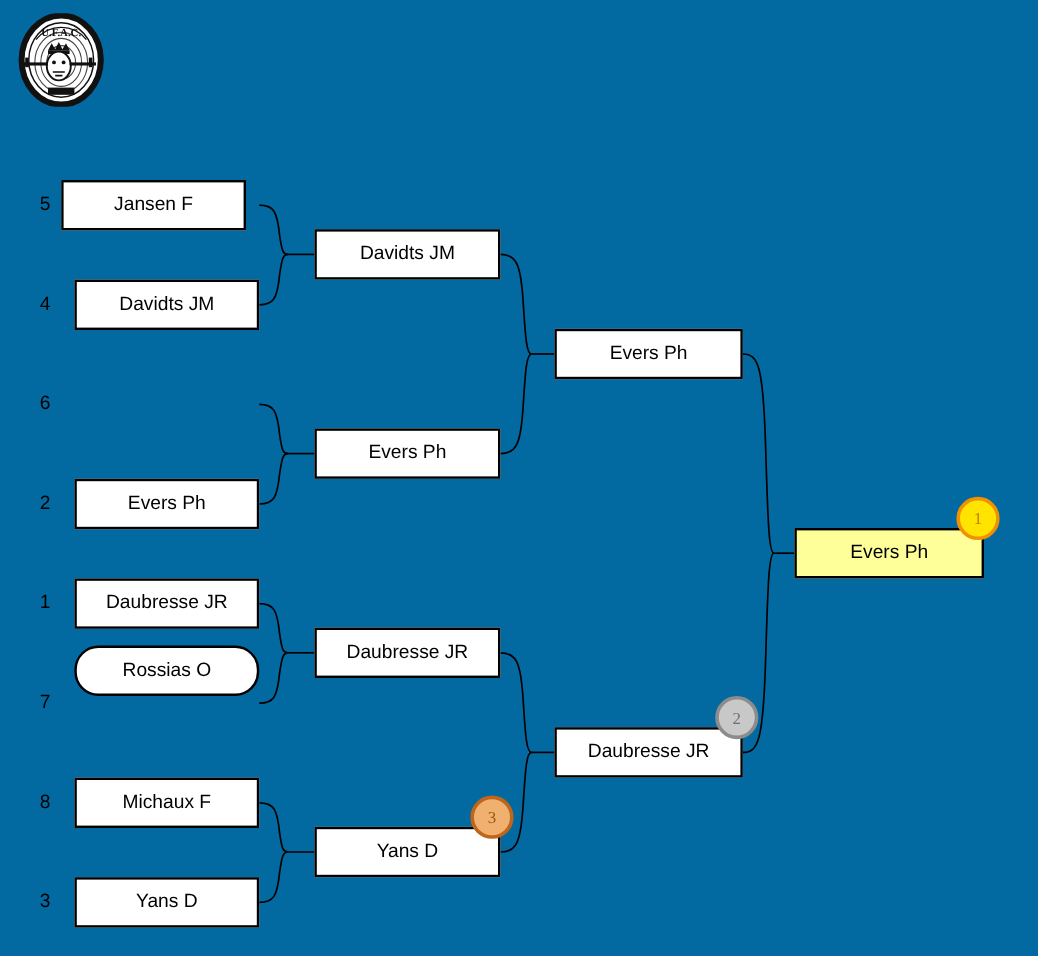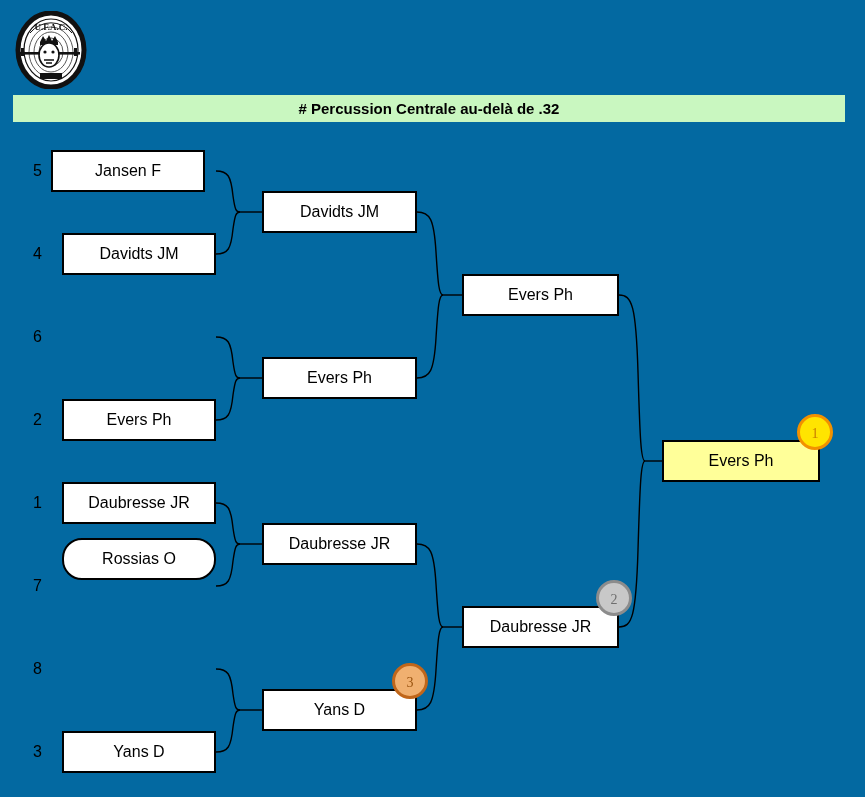--- a/index.html
+++ b/index.html
@@ -143,23 +143,20 @@
         <rect x="6" y="41" width="22" height="2.6"></rect>
         <rect x="46" y="41" width="22" height="2.6"></rect>
         <rect x="9" y="37" width="3" height="8"></rect>
         <rect x="62" y="37" width="3" height="8"></rect>
       </g>
       <rect x="28" y="62" width="22" height="6" fill="#111111"></rect>
     </svg>
   </div>
 
 
-  <div id="category-band">
-    <div id="category-label"># Percussion Centrale au-delà de .32</div>
-  </div>
 
   <svg id="connectors" viewBox="0 0 865 797" width="865" height="797">
     <g fill="none" stroke="#000000" stroke-width="1.4">
 
       <path d="M216 171 C 232 171 232 182 238 212 C 244 182 244 171 216 254 " stroke="none"></path>
       <path d="M216 171 C 228 171 231 176 233 196 C 235 210 236 212 240 212"></path>
       <path d="M216 254 C 228 254 231 249 233 229 C 235 215 236 212 240 212"></path>
       <path d="M240 212 L 262 212"></path>
 
       <path d="M216 337 C 228 337 231 342 233 362 C 235 376 236 378 240 378"></path>
@@ -209,20 +206,23 @@
   <div class="slot" style="left:62px; top:482px; width:154px; height:42px; line-height:38px;">
     <span class="slot-name">Daubresse JR</span>
   </div>
 
   <div class="seed" style="left:20px; top:577px;">7</div>
   <div class="slot" style="left:62px; top:538px; width:154px; height:42px; line-height:38px;border-radius:20px;">
     <span class="slot-name">Rossias O</span>
   </div>
 
   <div class="seed" style="left:20px; top:660px;">8</div>
+  <div class="slot" style="left:62px; top:648px; width:154px; height:42px; line-height:38px;">
+    <span class="slot-name">Michaux F</span>
+  </div>
 
   <div class="seed" style="left:20px; top:743px;">3</div>
   <div class="slot" style="left:62px; top:731px; width:154px; height:42px; line-height:38px;">
     <span class="slot-name">Yans D</span>
   </div>
 
   <div class="slot" style="left:262px; top:191px; width:155px; height:42px; line-height:38px;">
     <span class="slot-name">Davidts JM</span>
   </div>
   <div class="slot" style="left:262px; top:357px; width:155px; height:42px; line-height:38px;">

